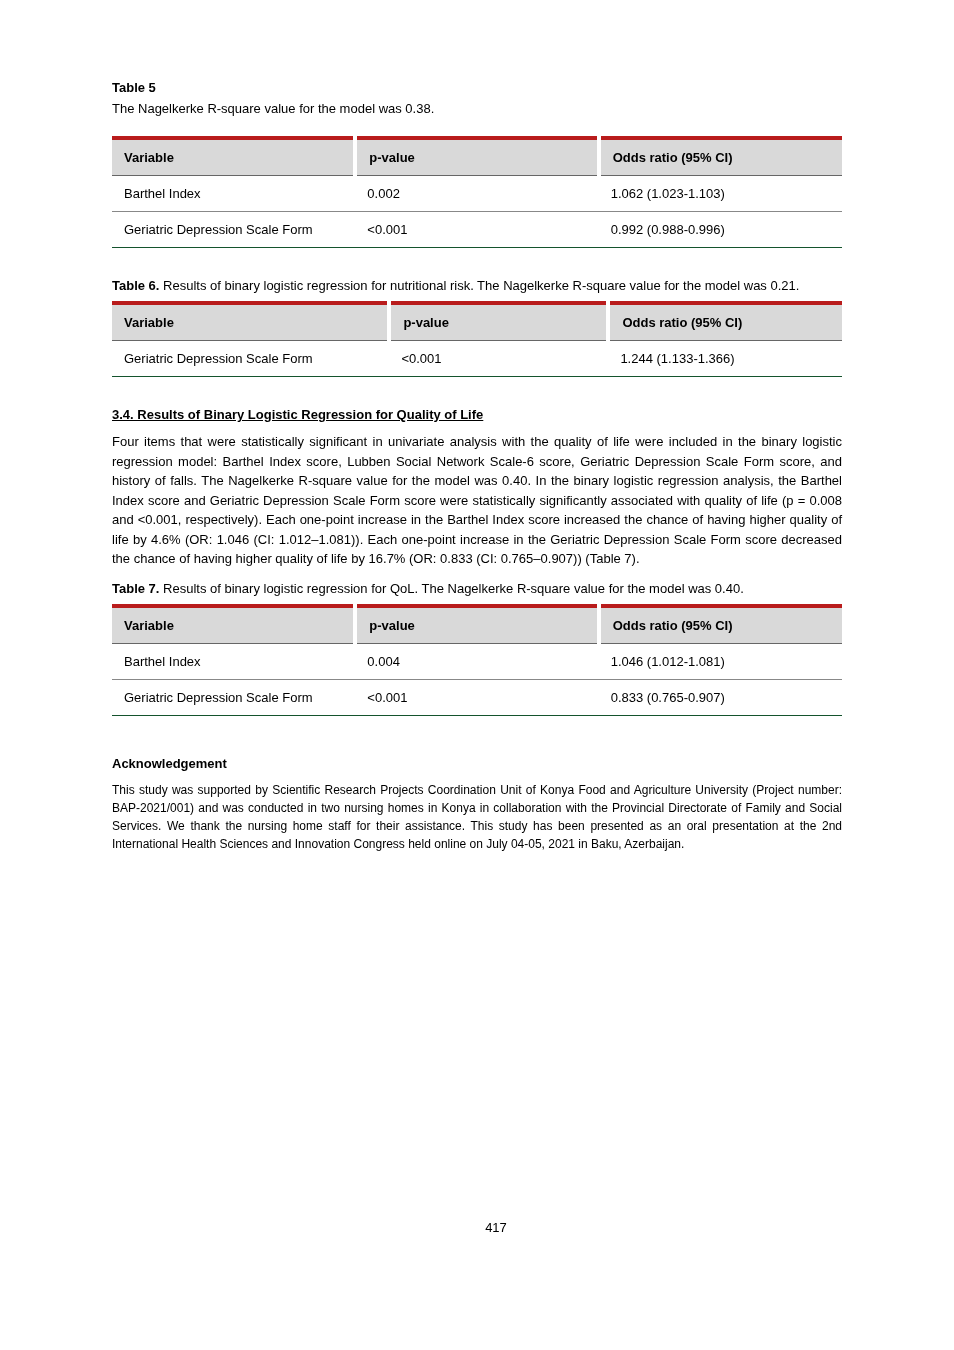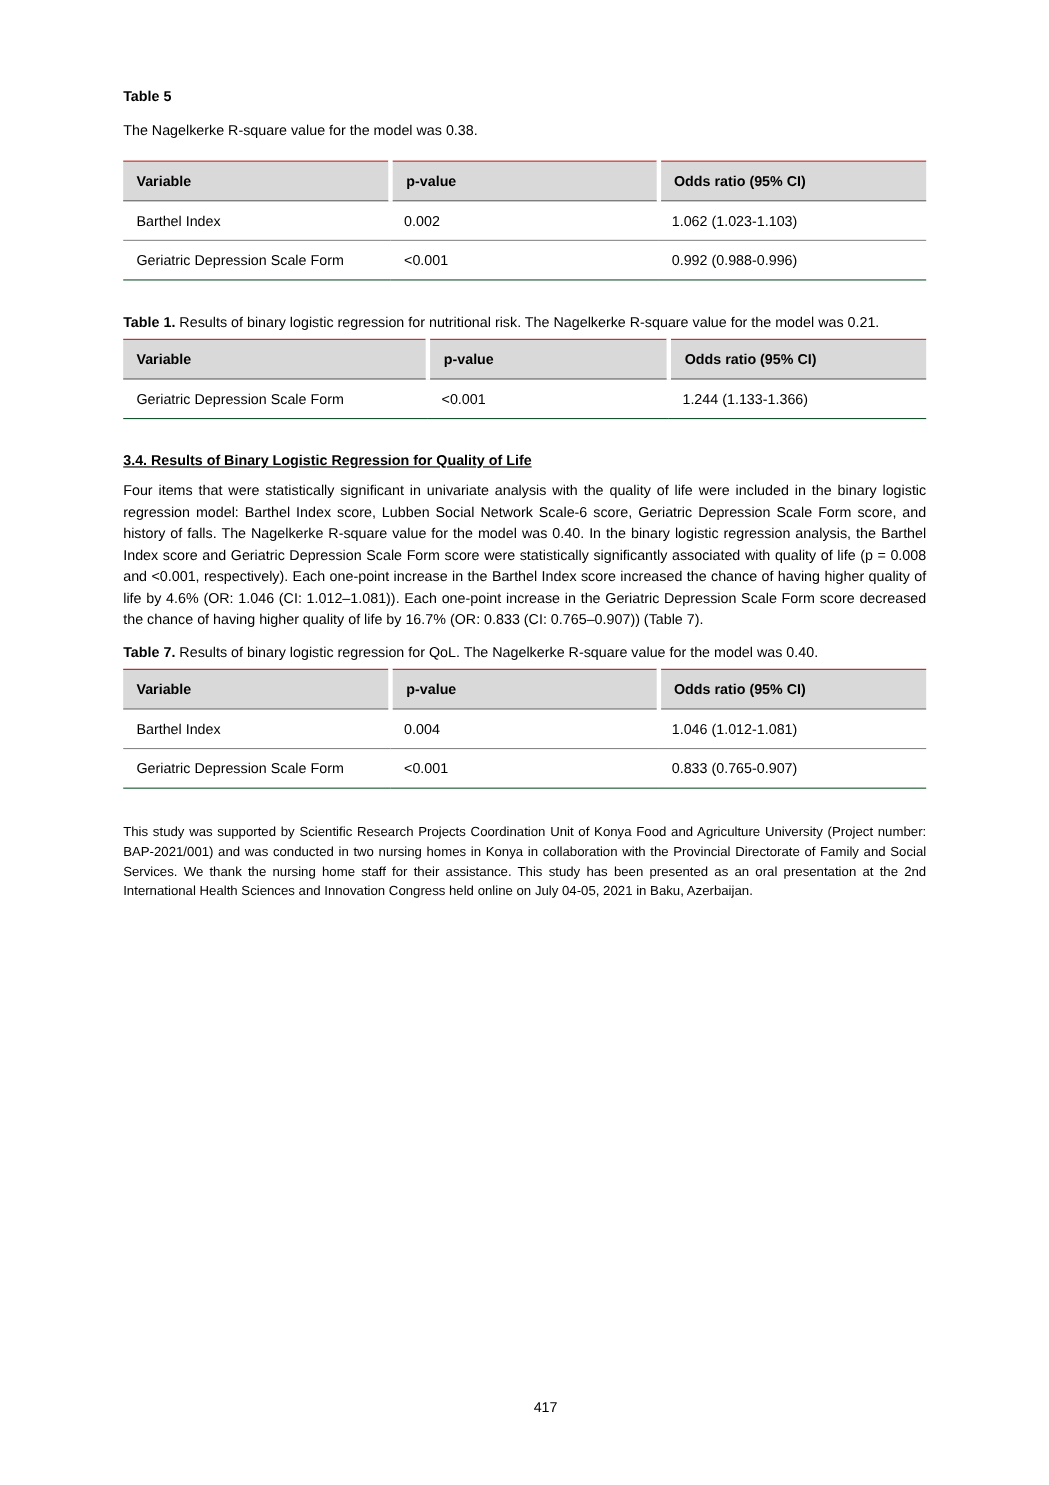--- a/index.html
+++ b/index.html
@@ -13,21 +13,21 @@
   }
   .page {
     position: absolute;
     left: 112px;
     top: 80px;
     width: 730px;
   }
   .page-title {
     font-size: 13px;
     font-weight: bold;
-    margin-bottom: 16px;
+    margin-bottom: 6px;
   }
   .subtitle {
     font-size: 13px;
     font-style: italic;
     margin-bottom: 18px;
   }
   .intro {
     font-size: 13px;
     margin-bottom: 20px;
   }
@@ -36,21 +36,21 @@
     width: 100%;
     border-collapse: collapse;
     font-size: 13px;
     margin-bottom: 30px;
   }
   table.tbl3 th, table.tbl3 td { width: 33.33%; }
   table.tbl3b th:nth-child(1), table.tbl3b td:nth-child(1) { width: 38%; }
   table.tbl3b th:nth-child(2), table.tbl3b td:nth-child(2) { width: 30%; }
   table.tbl3b th:nth-child(3), table.tbl3b td:nth-child(3) { width: 32%; }
 
-  thead tr { border-top: 1px solid #b91c1c; }
+  thead tr { border-top: 4px solid #b91c1c; }
   th {
     background: #d9d9d9;
     font-weight: bold;
     text-align: left;
     vertical-align: top;
     padding: 10px 10px 10px 12px;
     border-bottom: 1px solid #666;
     border-right: 4px solid #fff;
   }
   th:last-child { border-right: none; }
@@ -90,21 +90,21 @@
   }
   .ack-body {
     font-size: 12px;
     line-height: 1.5;
     text-align: justify;
   }
 
   .pagenum {
     position: absolute;
     left: 0; right: 0;
-    top: 1272px;
+    top: 1220px;
     text-align: center;
     font-size: 13px;
     padding-left: 38px;
   }
 </style>
 </head>
 <body>
 
 <div class="page">
 
@@ -127,21 +127,21 @@
       </tr>
       <tr>
         <td>Geriatric Depression Scale Form</td>
         <td>&lt;0.001</td>
         <td>0.992 (0.988-0.996)</td>
       </tr>
     </tbody>
   </table>
 
   <div class="caption">
-    <b>Table 1.</b><span> Results of binary logistic regression for nutritional risk. The Nagelkerke R-square value for the model was 0.21.</span>
+    <b>Table 6.</b><span> Results of binary logistic regression for nutritional risk. The Nagelkerke R-square value for the model was 0.21.</span>
   </div>
 
   <table class="tbl3b">
     <thead>
       <tr>
         <th>Variable</th>
         <th>p-value</th>
         <th>Odds ratio (95% CI)</th>
       </tr>
     </thead>
@@ -176,17 +176,18 @@
         <td>1.046 (1.012-1.081)</td>
       </tr>
       <tr>
         <td>Geriatric Depression Scale Form</td>
         <td>&lt;0.001</td>
         <td>0.833 (0.765-0.907)</td>
       </tr>
     </tbody>
   </table>
 
+  <div class="ack-h">Acknowledgement</div>
   <div class="ack-body">This study was supported by Scientific Research Projects Coordination Unit of Konya Food and Agriculture University (Project number: BAP-2021/001) and was conducted in two nursing homes in Konya in collaboration with the Provincial Directorate of Family and Social Services. We thank the nursing home staff for their assistance. This study has been presented as an oral presentation at the 2nd International Health Sciences and Innovation Congress held online on July 04-05, 2021 in Baku, Azerbaijan.</div>
 
 </div>
 
 <div class="pagenum">417</div>
 
 </body></html>

